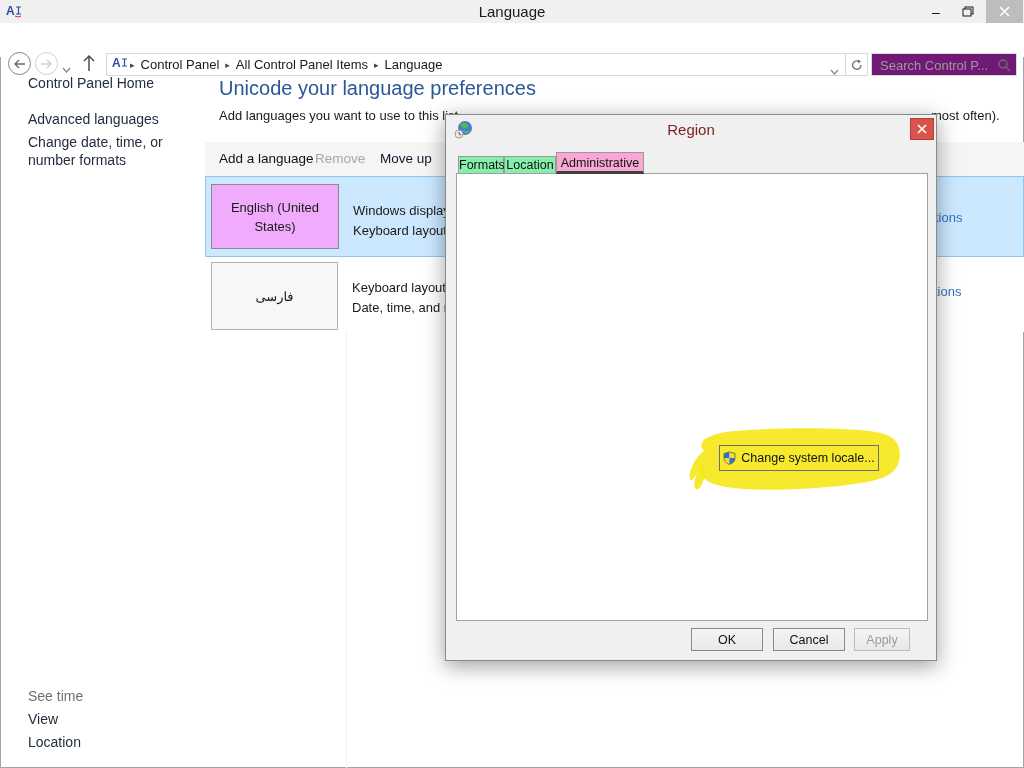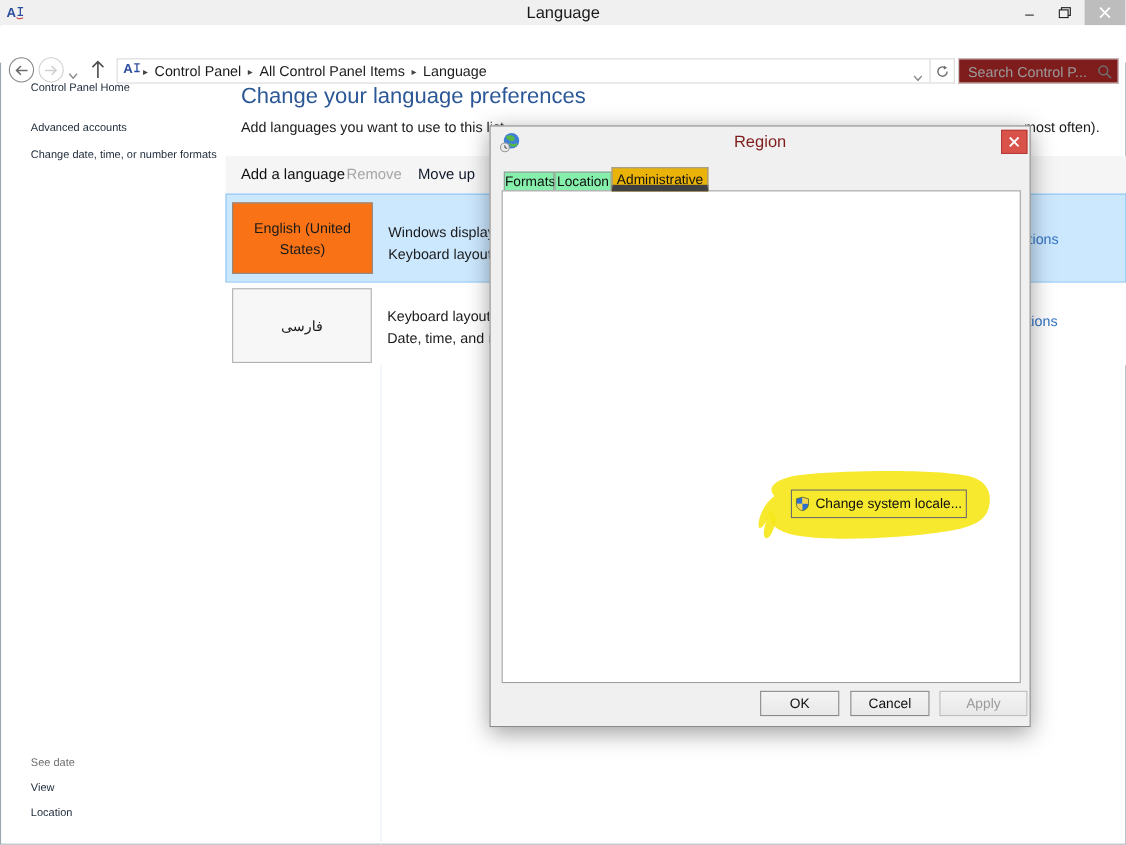--- a/index.html
+++ b/index.html
@@ -22,84 +22,84 @@
   #back-btn { left:8px; border:1px solid #848484; }
   #fwd-btn { left:35px; border:1px solid #d0d0d0; }
   #nav-chevron { position:absolute; left:62px; top:36px; }
   #up-btn { position:absolute; left:81px; top:30px; }
   #addressbar { position:absolute; left:106px; top:30px; width:740px; height:23px; border:1px solid #d9d9d9; background:#fff; display:flex; align-items:center; }
   #addr-icon { margin-left:5px; }
   .crumb { font-size:13px; color:#1a1a1a; margin:0 4px; }
   .crumb-sep { font-size:9px; color:#444; margin:0 2px; }
   #addr-dd { position:absolute; right:6px; top:7px; }
   #refresh-btn { position:absolute; left:846px; top:30px; width:22px; height:23px; border:1px solid #d9d9d9; border-left:none; display:flex; align-items:center; justify-content:center; }
-  #searchbox { position:absolute; left:871px; top:30px; width:146px; height:23px; border:1px solid #d9d9d9; background:#7f1d1d; }
+  #searchbox { position:absolute; left:871px; top:30px; width:146px; height:23px; border:1px solid #d9d9d9; background:#701a75; }
   #search-ph { position:absolute; left:8px; top:4px; font-size:13px; color:#9b9b9b; }
   #search-icon { position:absolute; right:5px; top:4px; }
 
   
-  .side { position:absolute; font-size:10px; color:#222e3e; }
+  .side { position:absolute; font-size:14px; color:#222e3e; }
   #side-home { left:28px; top:75px; }
   #side-adv { left:28px; top:111px; }
   #side-date { left:28px; top:133px; width:172px; line-height:18px; }
   #side-seealso { left:28px; top:688px; color:#6f6f6f; }
   #side-fonts { left:28px; top:711px; }
   #side-location { left:28px; top:734px; }
 
   
   #heading { position:absolute; left:219px; top:77px; font-size:20px; color:#2b5797; }
   #intro-left { position:absolute; left:219px; top:108px; font-size:13px; color:#1a1a1a; }
   #intro-right { position:absolute; left:931px; top:108px; font-size:13px; color:#1a1a1a; }
   #toolbar { position:absolute; left:205px; top:142px; width:819px; height:34px; background:#f5f5f5; }
   .tbitem { position:absolute; top:9px; font-size:13.5px; }
   #tb-add { left:14px; color:#101010; }
   #tb-remove { left:110px; color:#a6a6a6; }
   #tb-moveup { left:175px; color:#0f172a; }
 
   #row1 { position:absolute; left:205px; top:176px; width:819px; height:81px; background:#cce8ff; border:1px solid #8ec6f2; }
   #row2 { position:absolute; left:205px; top:257px; width:819px; height:75px; background:#fff; }
   .namebox { position:absolute; display:flex; align-items:center; justify-content:center; text-align:center; font-size:13px; color:#1a1a1a; line-height:19px; }
-  #namebox1 { left:5px; top:7px; width:128px; height:65px; background:#f97316; border:1px solid #8b8b8b; }
+  #namebox1 { left:5px; top:7px; width:128px; height:65px; background:#f0abfc; border:1px solid #8b8b8b; }
   #namebox2 { left:6px; top:5px; width:127px; height:68px; background:#f7f7f7; border:1px solid #b0b0b0; }
   .rowdetails { position:absolute; left:147px; font-size:13px; color:#1a1a1a; line-height:20px; }
   #details1 { top:24px; }
   #details2 { top:21px; }
   .rowlink { position:absolute; left:729px; font-size:13px; color:#3273c5; }
   #link1 { top:33px; }
   #link2 { top:27px; }
   #vline { position:absolute; left:346px; top:332px; width:1px; height:436px; background:#e9f1f9; }
 
   
   #dialog { position:absolute; left:445px; top:114px; width:492px; height:547px; background:#f0f0f0; border:1px solid #8a8a8a; box-shadow:0 5px 20px rgba(0,0,0,0.38); }
   #dlg-title { position:absolute; left:0; top:0; width:100%; height:30px; }
   #dlg-title-text { position:absolute; left:0; top:6px; width:100%; text-align:center; font-size:15px; color:#7f1d1d; }
   #dlg-icon { position:absolute; left:8px; top:5px; }
   #dlg-close { position:absolute; left:464px; top:3px; width:24px; height:22px; background:#d9534b; border:1px solid #b63b35; display:flex; align-items:center; justify-content:center; }
 
   .tab { position:absolute; font-size:12.5px; color:#111; text-align:center; border:1px solid #9a9a9a; background:#86efac; }
   #tab-0 { left:12px; top:41px; width:46px; height:18px; line-height:17px; }
   #tab-1 { left:58px; top:41px; width:52px; height:18px; line-height:17px; }
-  #tab-2 { left:110px; top:37px; width:88px; height:22px; line-height:21px; background:#eab308; border-bottom:6px solid #404040; z-index:3; }
+  #tab-2 { left:110px; top:37px; width:88px; height:22px; line-height:21px; background:#f9a8d4; border-bottom:3px solid #404040; z-index:3; }
   #tabpage { position:absolute; left:10px; top:58px; width:472px; height:448px; background:#fff; border:1px solid #a0a0a0; z-index:1; }
 
   .groupbox { position:absolute; border:1px solid #dcdcdc; border-radius:3px; }
   #group1 { left:25px; top:78px; width:441px; height:133px; }
   #group2 { left:25px; top:223px; width:441px; height:162px; }
   .grouplabel { position:absolute; left:8px; top:-8px; background:#fff; padding:0 4px; font-size:12.5px; color:#1a1a1a; }
   .grouptext { position:absolute; left:14px; top:13px; font-size:12.5px; color:#1a1a1a; line-height:16px; }
   #g2-current { position:absolute; left:14px; top:63px; font-size:12.5px; color:#1a1a1a; }
   #g2-value { position:absolute; left:60px; top:86px; font-size:12.5px; color:#1a1a1a; }
 
   .dlgbtn { position:absolute; display:flex; align-items:center; justify-content:center; gap:5px; font-size:12.5px; color:#111; background:linear-gradient(#f4f4f4,#e8e8e8); border:1px solid #8a8a8a; }
   #btn-copy { left:296px; top:156px; width:138px; height:25px; border:1px solid #5e9ede; }
   #btn-locale { left:273px; top:330px; width:160px; height:26px; background:transparent; border:1px solid #6e6e6e; z-index:2; }
   #highlight { position:absolute; left:240px; top:308px; width:218px; height:72px; z-index:1; }
   #btn-ok { left:245px; top:513px; width:72px; height:23px; }
   #btn-cancel { left:327px; top:513px; width:72px; height:23px; }
-  #btn-apply { left:408px; top:513px; width:80px; height:23px; color:#9b9b9b; border:1px solid #bcbcbc; }
+  #btn-apply { left:408px; top:513px; width:56px; height:23px; color:#9b9b9b; border:1px solid #bcbcbc; }
 </style>
 </head>
 <body>
 
 <div id="screen">
 
   <div id="titlebar">
     <span id="app-icon">
       <svg width="16" height="16">
           <text x="0" y="12" font-size="12" font-weight="bold" fill="#2b4d9e">A</text>
@@ -174,27 +174,27 @@
       <span id="search-icon">
         <svg width="14" height="14">
             <circle cx="6" cy="6" r="4" stroke="#6d6d6d" stroke-width="1.4" fill="none"></circle>
             <path d="M9 9 L13 13" stroke="#6d6d6d" stroke-width="1.4"></path>
           </svg>
       </span>
     </div>
   </div>
 
   <div class="side" id="side-home">Control Panel Home</div>
-  <div class="side" id="side-adv">Advanced accounts</div>
+  <div class="side" id="side-adv">Advanced languages</div>
   <div class="side" id="side-date">Change date, time, or number formats</div>
-  <div class="side" id="side-seealso">See date</div>
+  <div class="side" id="side-seealso">See time</div>
   <div class="side" id="side-fonts">View</div>
   <div class="side" id="side-location">Location</div>
 
-  <div id="heading">Change your language preferences</div>
+  <div id="heading">Unicode your language preferences</div>
   <div id="intro-left">Add languages you want to use to this list.</div>
   <div id="intro-right">most often).</div>
 
   <div id="toolbar">
     <span class="tbitem" id="tb-add">Add a language</span>
     <span class="tbitem" id="tb-remove">Remove</span>
     <span class="tbitem" id="tb-moveup">Move up</span>
   </div>
 
   <div id="row1">

